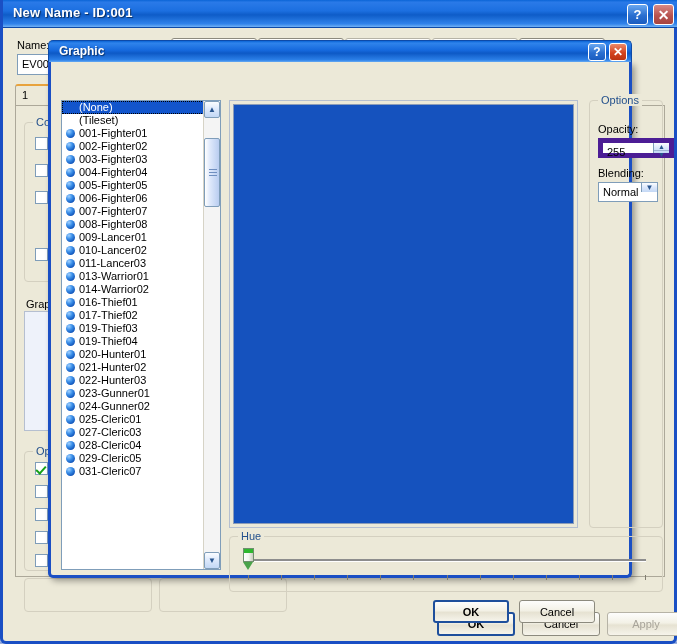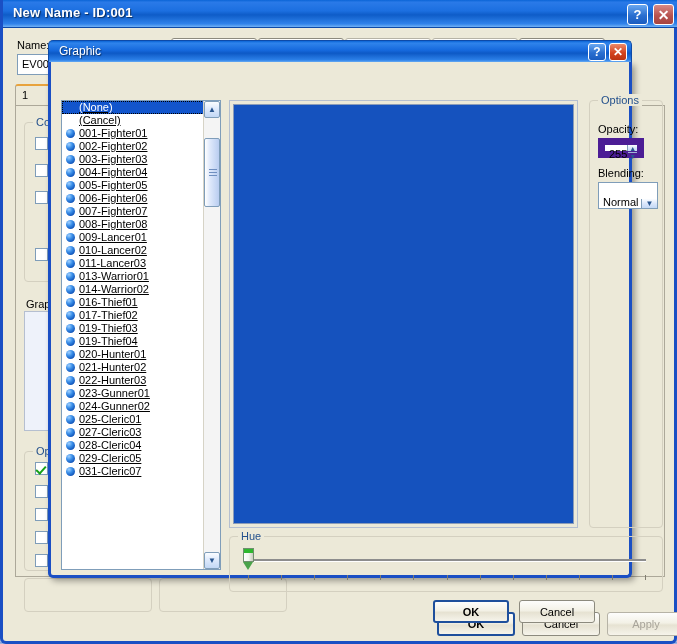--- a/index.html
+++ b/index.html
@@ -177,21 +177,21 @@
     width: 584px; height: 22px;
     background: linear-gradient(180deg,
       #0a64d6 0%, #2f84ec 10%, #1568dc 45%,
       #0d59c6 58%, #2c80e8 90%, #66aaf3 100%);
     border: 1px solid #0d4aa8;
     border-bottom: none;
     border-radius: 5px 5px 0 0;
   }
   #graphic-title-text {
     position: absolute; left: 10px; top: 3px;
-    color: #fff; font-size: 12px; font-weight: normal;
+    color: #fff; font-size: 12px; font-weight: bold;
     text-shadow: 1px 1px 1px rgba(0,0,0,.5);
   }
   #graphic-help-btn, #graphic-close-btn {
     position: absolute; top: 2px;
     width: 18px; height: 18px; border-radius: 3px;
     border: 1px solid #fff;
     display: flex; align-items: center; justify-content: center;
     color: #fff; font-weight: bold; font-size: 12px; cursor: default;
   }
   #graphic-help-btn { right: 25px; background: linear-gradient(180deg,#6aa8f0,#2a6fd0 55%,#1a5cc0); }
@@ -201,21 +201,20 @@
   #graphic-listbox {
     position: absolute; left: 10px; top: 38px;
     width: 160px; height: 470px;
     background: #fff;
     border: 1px solid #7f9db9;
     overflow: hidden;
   }
   #graphic-list {
     position: absolute; left: 0; top: 0;
     width: 142px;
-    text-decoration: underline;
   }
   .list-item {
     height: 13px; line-height: 13px;
     font-size: 11px; color: #000;
     padding-left: 3px;
     white-space: nowrap;
     display: flex; align-items: center;
     cursor: default;
   }
   .list-item.selected {
@@ -280,44 +279,44 @@
   }
 
   
   #options-group {
     position: absolute; left: 538px; top: 38px;
     width: 74px; height: 428px;
   }
   #opacity-label { left: 8px; top: 22px; }
   #opacity-field {
     position: absolute; left: 8px; top: 37px;
-    width: 46px; height: 20px;
-    background: #fff; border: 7px solid #4c1d95;
+    width: 76px; height: 20px;
+    background: #fff; border: 5px solid #4c1d95;
     display: flex; align-items: stretch;
   }
   #opacity-value {
     flex: 1; padding: 3px 0 0 4px; font-size: 11px; color: #000;
   }
   #opacity-spin {
     width: 16px;
     background: linear-gradient(180deg,#fbfdff,#dbe7fb 50%,#c3d8f5);
     border-left: 1px solid #7f9db9;
     display: flex; flex-direction: column;
   }
   .spin-half {
     flex: 1; display: flex; align-items: center; justify-content: center;
     color: #29568f; font-size: 7px; cursor: default;
   }
   .spin-half + .spin-half { border-top: 1px solid #9fb4d4; }
   #blending-label { left: 8px; top: 66px; }
   #blending-select {
     position: absolute; left: 8px; top: 81px;
-    width: 60px; height: 27px;
+    width: 60px; height: 20px;
     background: #fff; border: 1px solid #7f9db9;
-    display: flex; align-items: flex-end;
+    display: flex; align-items: flex-start;
   }
   #blending-value { flex: 1; padding: 3px 0 0 4px; font-size: 11px; color: #000; }
   #blending-arrow {
     width: 16px;
     background: linear-gradient(180deg,#fbfdff,#dbe7fb 50%,#c3d8f5);
     border-left: 1px solid #7f9db9;
     display: flex; align-items: center; justify-content: center;
     color: #29568f; font-size: 8px; cursor: default;
   }
 
@@ -441,21 +440,21 @@
   </div>
 
   <div id="graphic-listbox">
     <div id="graphic-list">
         <div class="list-item selected">
           <span class="noicon"></span>
           <span class="txt">(None)</span>
         </div>
         <div class="list-item">
           <span class="noicon"></span>
-          <span class="txt">(Cancel)</span>
+          <span class="txt">(Tileset)</span>
         </div>
         <div class="list-item">
           <span class="orb"></span>
           <span class="txt">001-Fighter01</span>
         </div>
         <div class="list-item">
           <span class="orb"></span>
           <span class="txt">002-Fighter02</span>
         </div>
         <div class="list-item">

